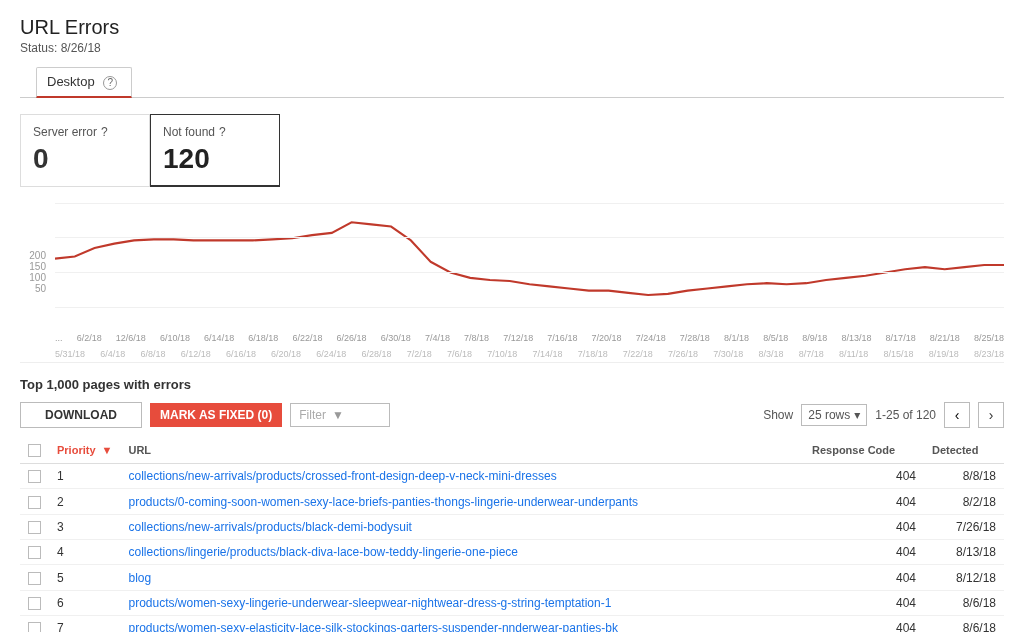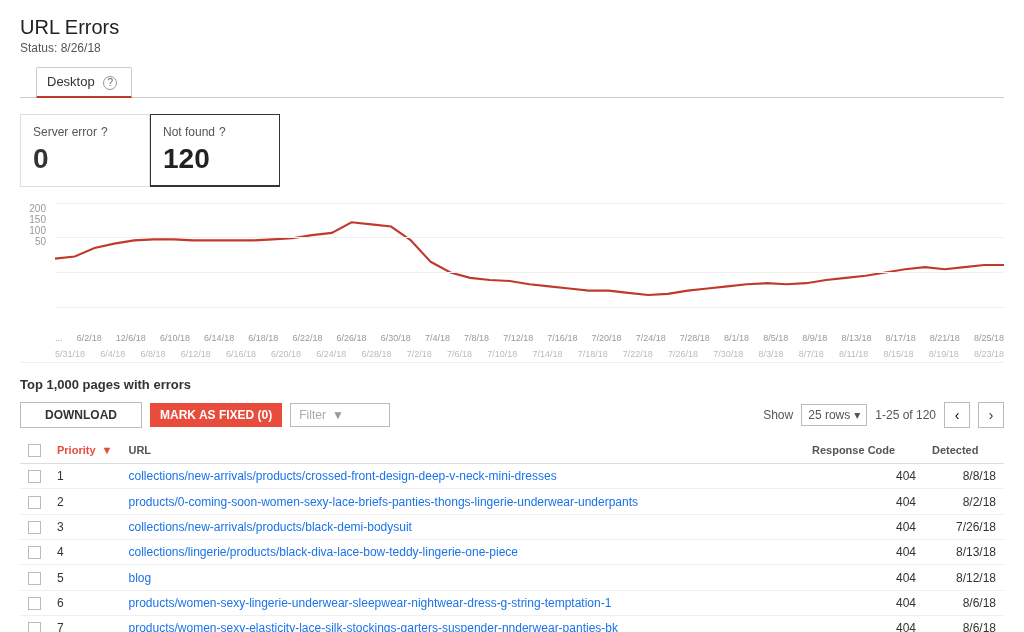--- a/index.html
+++ b/index.html
@@ -93,21 +93,21 @@
       border-bottom: 1px solid #eee;
     }
     .chart-y-labels {
       position: absolute;
       left: 0;
       top: 0;
       bottom: 20px;
       width: 30px;
       display: flex;
       flex-direction: column;
-      justify-content: flex-start;
+      justify-content: center;
       align-items: flex-end;
       padding-right: 4px;
       font-size: 10px;
       color: #999;
     }
     .chart-area {
       position: absolute;
       left: 35px;
       right: 0;
       top: 0;

